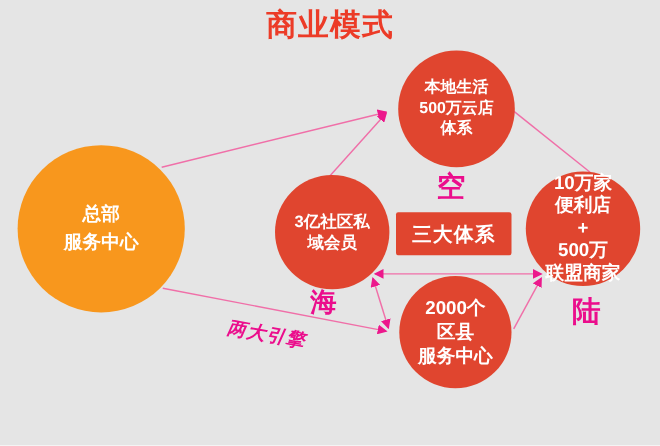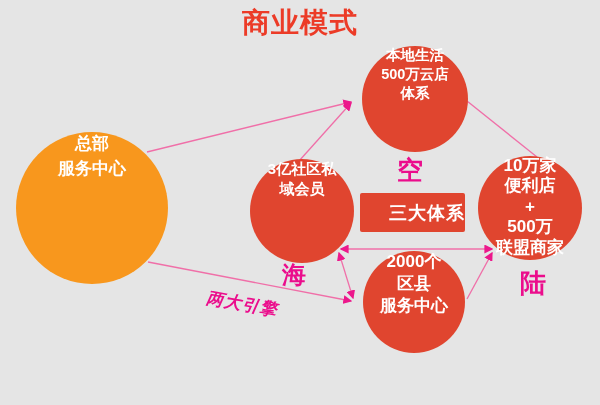--- a/index.html
+++ b/index.html
@@ -6,32 +6,32 @@
   .canvas{
     position:relative;width:600px;height:405px;background:#e5e5e5;overflow:hidden;
     font-family:"Liberation Sans",sans-serif;
   }
   .title{
     position:absolute;left:0;right:0;top:4px;text-align:center;
     font-size:28px;font-weight:bold;color:#ec3b27;letter-spacing:1px;
   }
   .connectors{position:absolute;left:0;top:0;width:600px;height:405px;}
   .node{
-    position:absolute;border-radius:50%;display:flex;justify-content:center;
+    position:absolute;border-radius:50%;display:flex;align-items:center;justify-content:center;
     text-align:center;color:#ffffff;font-weight:bold;white-space:pre-line;
   }
   .node-hq{left:16px;top:132px;width:152px;height:152px;background:#f8971d;font-size:17px;line-height:1.45;font-family:Liberation Serif, serif;}
   .node-red{background:#e0452f;}
   .node-local{left:362px;top:46px;width:106px;height:106px;font-size:14.5px;line-height:1.3;}
   .node-community{left:250px;top:159px;width:104px;height:104px;font-size:15px;line-height:1.3;}
   .node-alliance{left:478px;top:156px;width:104px;height:104px;font-size:17px;line-height:1.2;}
   .node-county{left:363px;top:251px;width:102px;height:102px;font-size:17px;line-height:1.3;}
   .center-box{
     position:absolute;left:360px;top:193px;width:105px;height:39px;background:#e0452f;border-radius:2px;
-    display:flex;align-items:center;justify-content:flex-end;color:#fff;font-weight:bold;font-size:18px;
+    display:flex;align-items:center;justify-content:center;color:#fff;font-weight:bold;font-size:18px;
     letter-spacing:1px;
   }
   .tag{
     position:absolute;color:#eb0d8c;font-weight:bold;text-align:center;transform:translate(-50%,-50%);
   }
   .tag-sky{left:410px;top:170px;font-size:26px;}
   .tag-sea{left:294px;top:275px;font-size:24px;}
   .tag-land{left:533px;top:283px;font-size:26px;}
   .engine-label{
     position:absolute;left:242px;top:304px;transform:translate(-50%,-50%) rotate(10deg);

